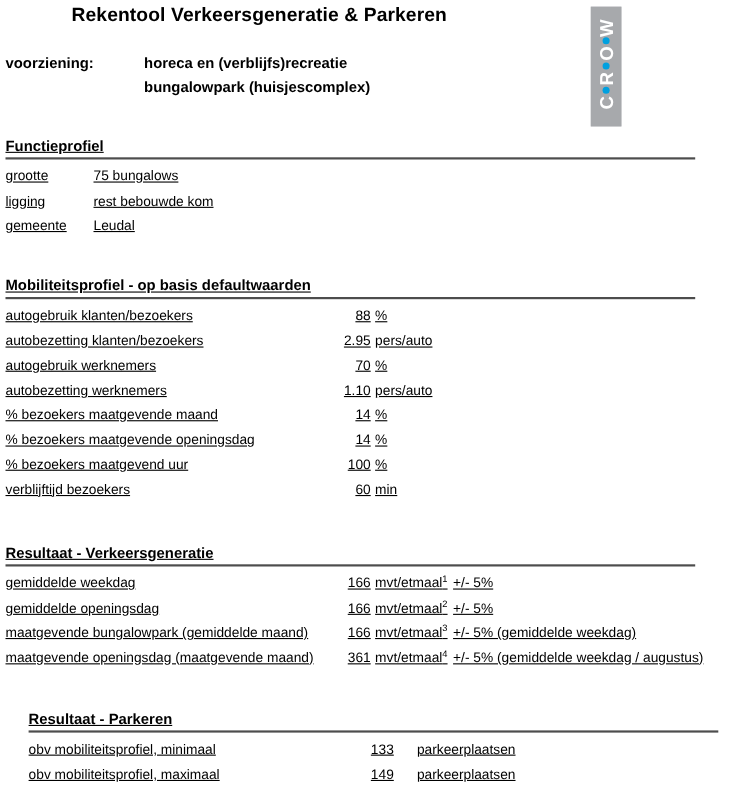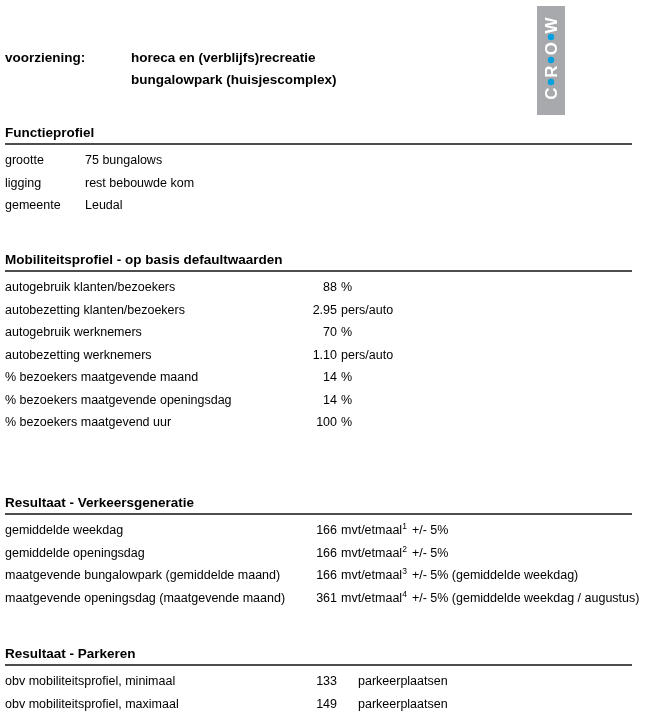--- a/index.html
+++ b/index.html
@@ -67,20 +67,21 @@
   }
   .crow-logo svg {
     display: block;
   }
 
   
   .section {
     position: absolute;
     left: 5px;
     width: 627px;
+    text-decoration: underline;
   }
   .section-title {
     font-size: 13.5px;
     font-weight: bold;
     white-space: nowrap;
     padding-bottom: 2px;
   }
   .section-rule {
     height: 0;
     border-top: 2px solid #4d4d4d;
@@ -131,27 +132,28 @@
 
   
   .rp .label { width: 300px; flex: 0 0 300px; }
   .rp .num { width: 32px; flex: 0 0 32px; text-align: right; }
   .rp .unit { padding-left: 21px; white-space: nowrap; }
 
   
   #sec-functieprofiel   { top: 125px; }
   #sec-mobiliteit       { top: 252px; }
   #sec-verkeersgeneratie{ top: 495px; }
-  #sec-parkeren         { top: 646px; }
+  #sec-parkeren         { top: 646px; margin-left: 21px; }
 </style>
 </head>
 <body>
 
 <div class="page">
 
+  <div class="doc-title">Rekentool Verkeersgeneratie &amp; Parkeren</div>
 
   <div class="subtitle-block">
     <div class="subtitle-row">
       <span class="subtitle-label">voorziening:</span>
       <span class="subtitle-value">horeca en (verblijfs)recreatie</span>
     </div>
     <div class="subtitle-row">
       <span class="subtitle-label"></span>
       <span class="subtitle-value">bungalowpark (huisjescomplex)</span>
     </div>
@@ -228,20 +230,25 @@
       <div class="row">
         <span class="label">% bezoekers maatgevende openingsdag</span>
         <span class="num">14</span>
         <span class="unit">%</span>
       </div>
       <div class="row">
         <span class="label">% bezoekers maatgevend uur</span>
         <span class="num">100</span>
         <span class="unit">%</span>
       </div>
+      <div class="row">
+        <span class="label">verblijftijd bezoekers</span>
+        <span class="num">60</span>
+        <span class="unit">min</span>
+      </div>
 
     </div>
   </div>
 
   <div class="section" id="sec-verkeersgeneratie">
     <div class="section-title">Resultaat - Verkeersgeneratie</div>
     <div class="section-rule"></div>
     <div class="rows rvg">
 
       <div class="row">

